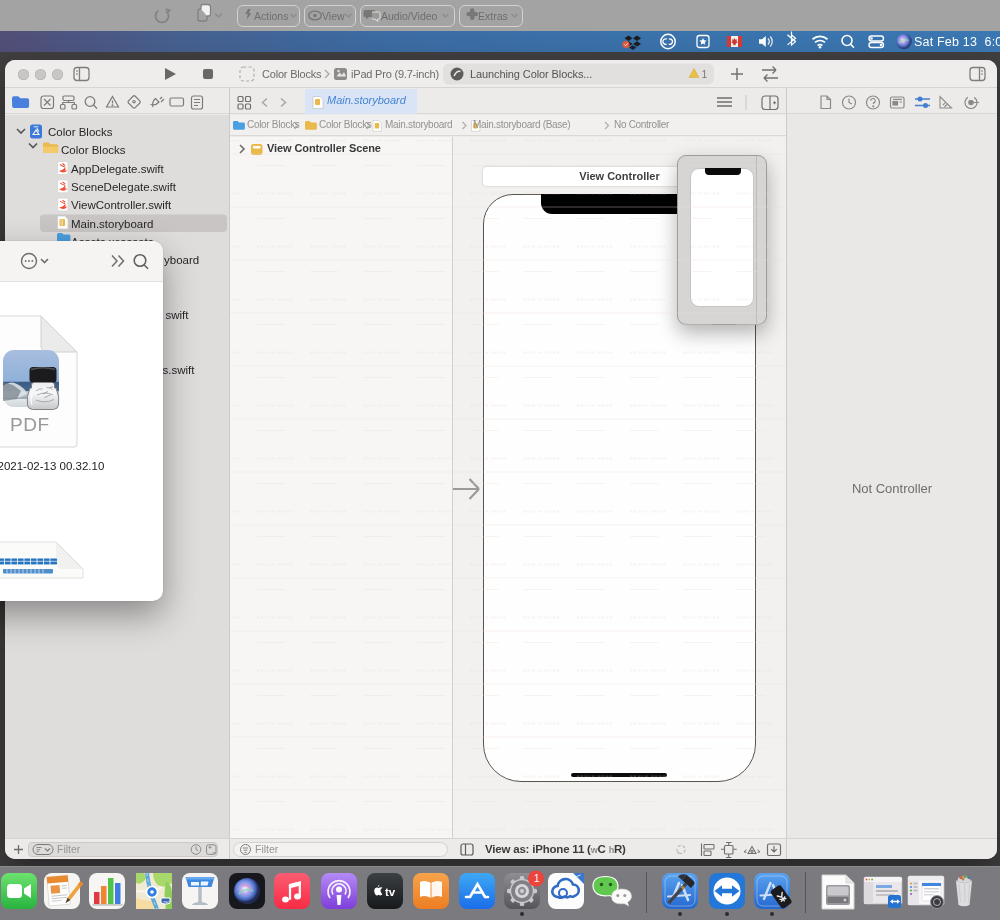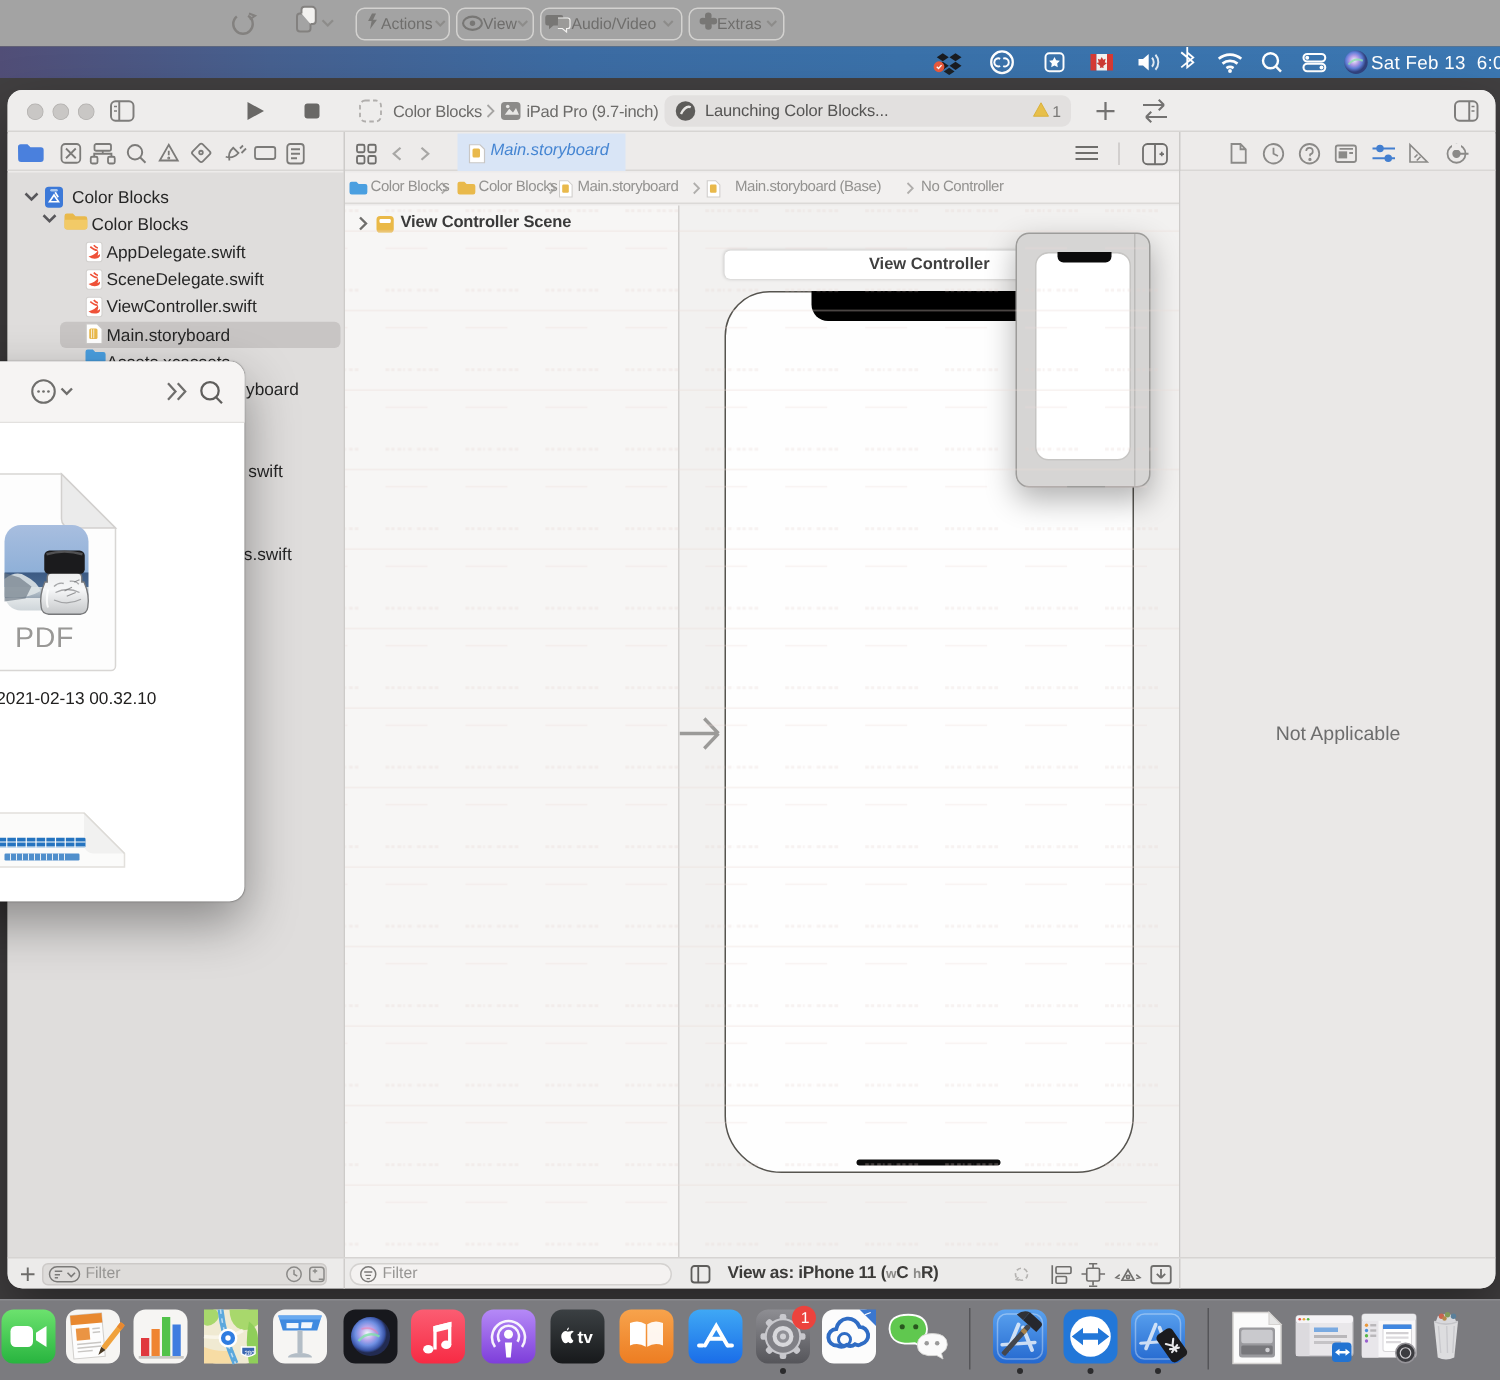--- a/index.html
+++ b/index.html
@@ -382,21 +382,21 @@
       <g stroke="#b0aeac" stroke-width="1.2" fill="none">
         <path d="M64.5 7 l3.5 3.5 -3.5 3.5"></path>
         <path d="M136.5 7 l3.5 3.5 -3.5 3.5"></path>
         <path d="M232.5 7 l3.5 3.5 -3.5 3.5"></path>
         <path d="M375 7 l3.5 3.5 -3.5 3.5"></path>
       </g>
     </svg>
     <span style="position:absolute;left:17px;top:4px;">Color Blocks</span>
     <span style="position:absolute;left:89px;top:4px;">Color Blocks</span>
     <span style="position:absolute;left:155px;top:4px;">Main.storyboard</span>
-    <span style="position:absolute;left:260px;top:4px;text-align:center;">Main.storyboard (Base)</span>
+    <span style="position:absolute;left:243px;top:4px;text-align:center;">Main.storyboard (Base)</span>
     <span style="position:absolute;left:384px;top:4px;">No Controller</span>
   </div>
   <div id="outline">
     <svg width="222" height="20" style="left:0;top:0">
       <path d="M10 8 l4 4 -4 4" stroke="#6f6e6c" stroke-width="1.6" fill="none"></path>
       <rect x="21" y="7" width="11.5" height="11" rx="2.4" fill="#eab947"></rect>
       <rect x="23" y="9" width="7.5" height="2.6" rx="0.8" fill="#fff"></rect>
     </svg>
     <div style="position:absolute;left:37px;top:5px;font-size:11px;font-weight:bold;color:#3a3a3a;letter-spacing:-0.1px;">View Controller Scene</div>
   </div>
@@ -484,21 +484,21 @@
         <g fill="none" stroke="#e2cfca" stroke-width="2" opacity="0.26">
           <path d="M2 2.5 h6 m2 0 h5 m2 0 h4 m2 0 h6 m2 0 h7" stroke-dasharray="2.5 1.3"></path>
         </g>
         <line x1="-5" y1="16" x2="58" y2="16" stroke="#ead9d4" stroke-width="1" opacity="0.38"></line>
         <line x1="2" y1="27.5" x2="30" y2="27.5" stroke="#ead9d4" stroke-width="1" opacity="0.34"></line>
       </pattern>
     </defs>
     <rect x="0" y="0" width="556" height="701" fill="url(#wmk)"></rect>
   </svg>
   <div id="inspector">
-    <div style="position:absolute;left:0;top:367px;width:210px;text-align:center;font-size:13px;color:#6d6d6d;">Not Applicable</div>
+    <div style="position:absolute;left:0;top:367px;width:210px;text-align:center;font-size:13px;color:#6d6d6d;">Not Controller</div>
   </div>
 </div>
 
 <div id="finder">
   <div id="findertb">
     <svg width="204" height="41" style="left:0;top:0">
       <path d="M36 16 l-4 4 4 4" stroke="#7e7d7b" stroke-width="1.6" fill="none" opacity="0.5"></path>
       <circle cx="70" cy="20" r="7.5" stroke="#6f6e6c" stroke-width="1.4" fill="none"></circle>
       <circle cx="66.7" cy="20" r="0.9" fill="#6f6e6c"></circle>
       <circle cx="70" cy="20" r="0.9" fill="#6f6e6c"></circle>

